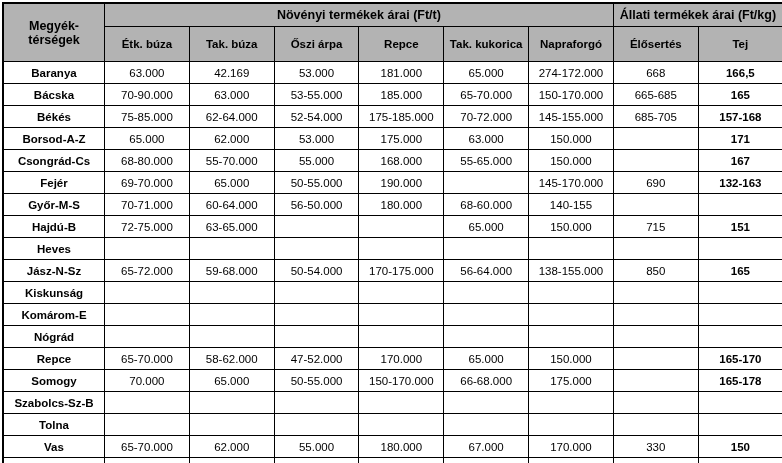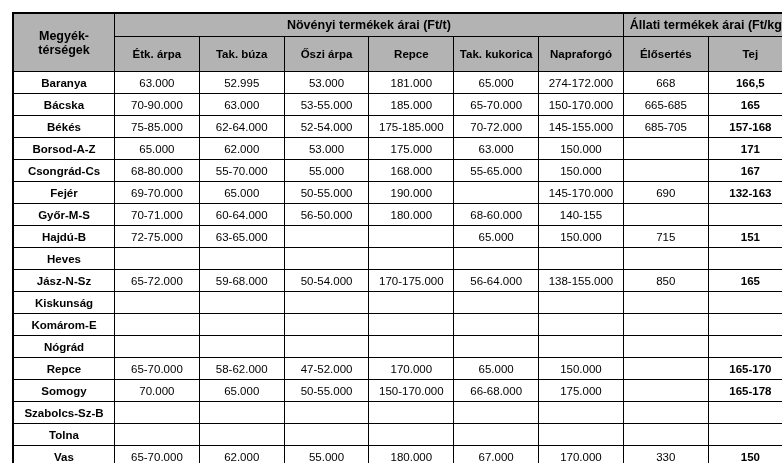--- a/index.html
+++ b/index.html
@@ -10,21 +10,21 @@
   body {
     font-family: "Liberation Sans", sans-serif;
     width: 782px;
     height: 463px;
     overflow: hidden;
   }
   .table-wrap {
     width: 782px;
     height: 463px;
     box-sizing: border-box;
-    padding: 12px;
+    padding: 2px;
   }
   table.price-table {
     border-collapse: collapse;
     width: 782px;
     table-layout: fixed;
     border: 2px solid #000;
   }
   table.price-table th,
   table.price-table td {
     border: 1px solid #000;
@@ -84,35 +84,35 @@
 
 <div class="table-wrap">
   <table class="price-table">
     <thead>
       <tr class="group-row">
         <th class="region-head w-region" rowspan="2" id="region-head">Megyék-<br>térségek</th>
         <th class="grp-plant" colspan="6">Növényi termékek árai (Ft/t)</th>
         <th colspan="2">Állati termékek árai (Ft/kg)</th>
       </tr>
       <tr class="col-row">
-        <th class="w-col">Étk. árpa</th>
+        <th class="w-col">Étk. búza</th>
         <th class="w-col">Tak. búza</th>
         <th class="w-col">Őszi árpa</th>
         <th class="w-col">Repce</th>
         <th class="w-col">Tak. kukorica</th>
         <th class="w-col col-napra">Napraforgó</th>
         <th class="w-elo">Élősertés</th>
         <th class="w-tej">Tej</th>
       </tr>
     </thead>
     <tbody id="table-body">
         <tr>
           <td class="region-cell w-region">Baranya</td>
           <td class="w-col">63.000</td>
-          <td class="w-col">52.995</td>
+          <td class="w-col">42.169</td>
           <td class="w-col">53.000</td>
           <td class="w-col">181.000</td>
           <td class="w-col">65.000</td>
           <td class="w-col col-napra">274-172.000</td>
           <td class="w-elo">668</td>
           <td class="w-tej">166,5</td>
         </tr>
         <tr>
           <td class="region-cell w-region">Bácska</td>
           <td class="w-col">70-90.000</td>

